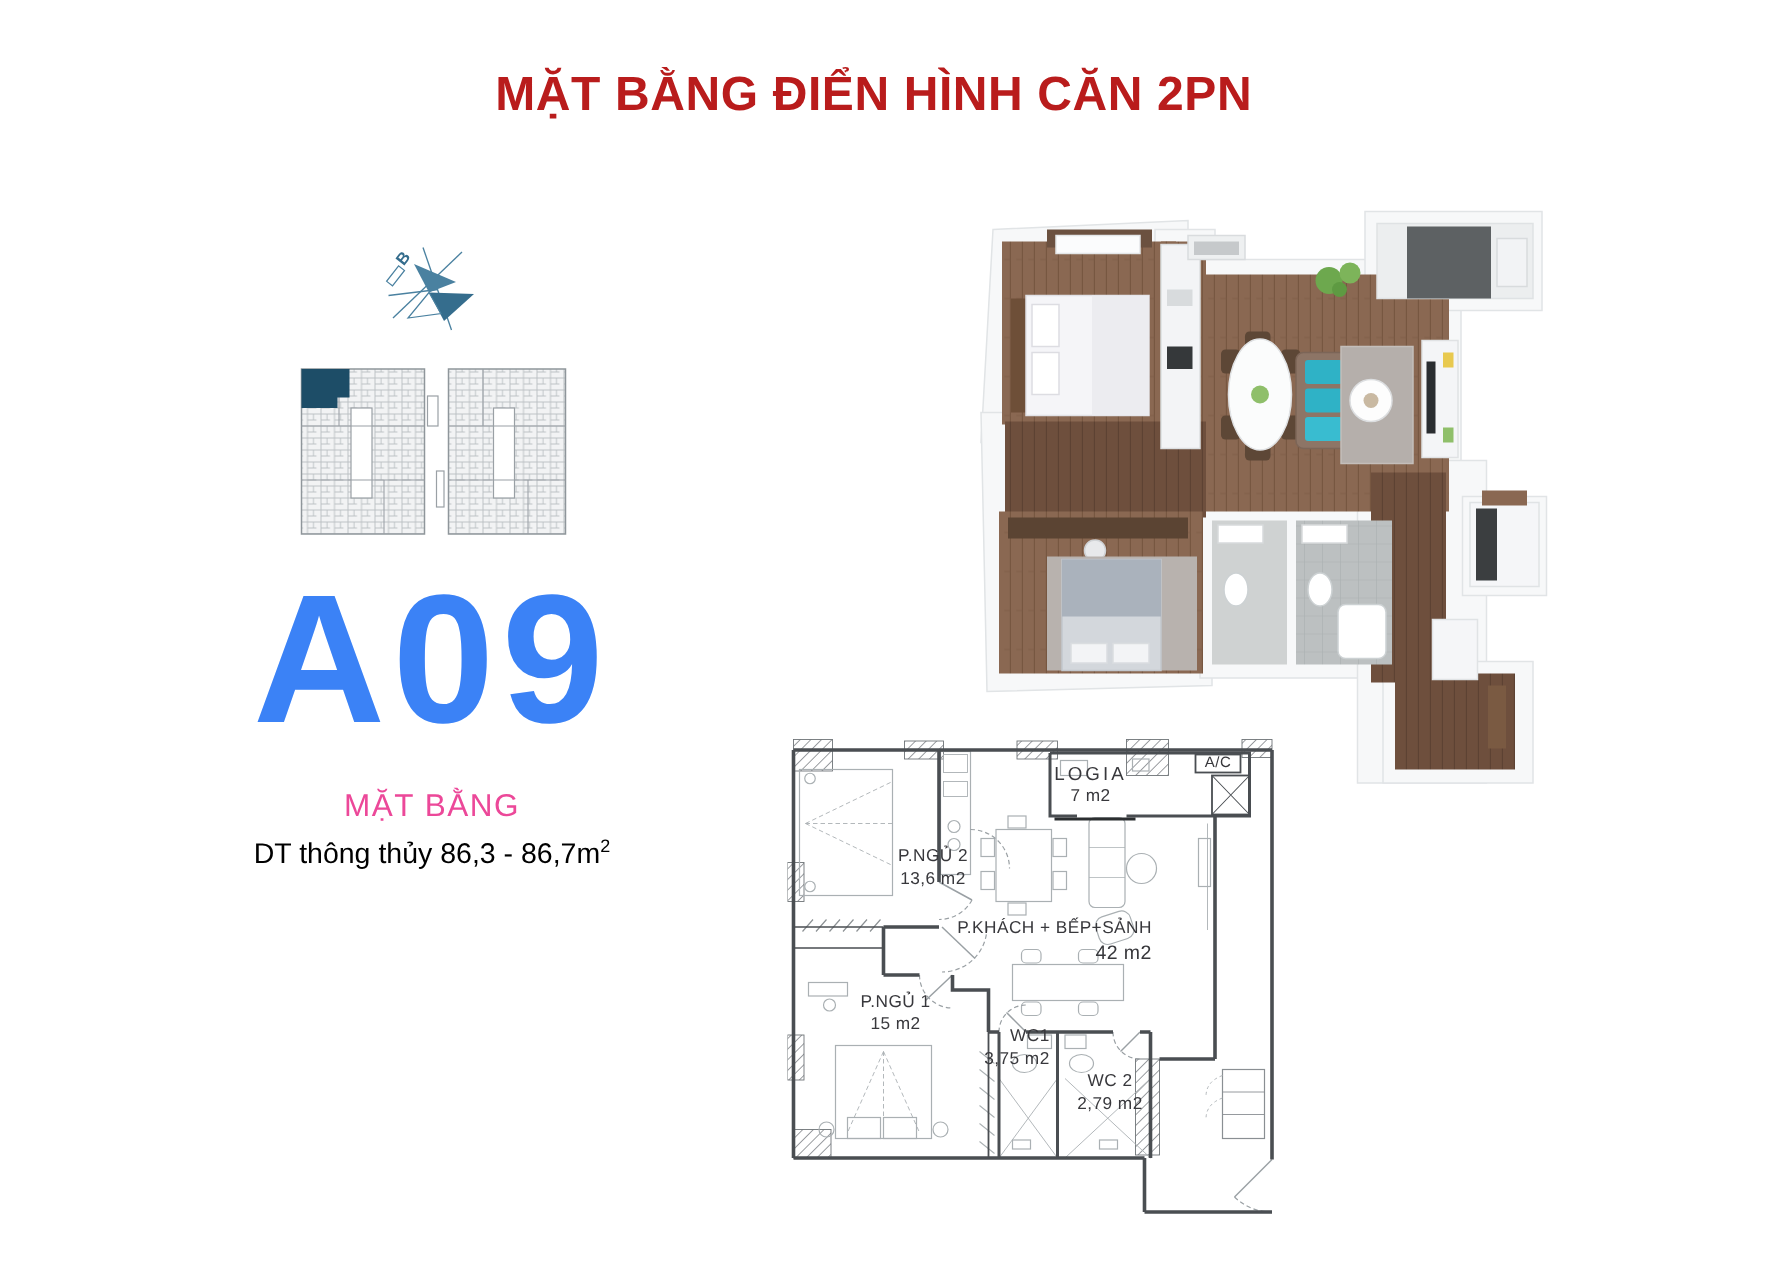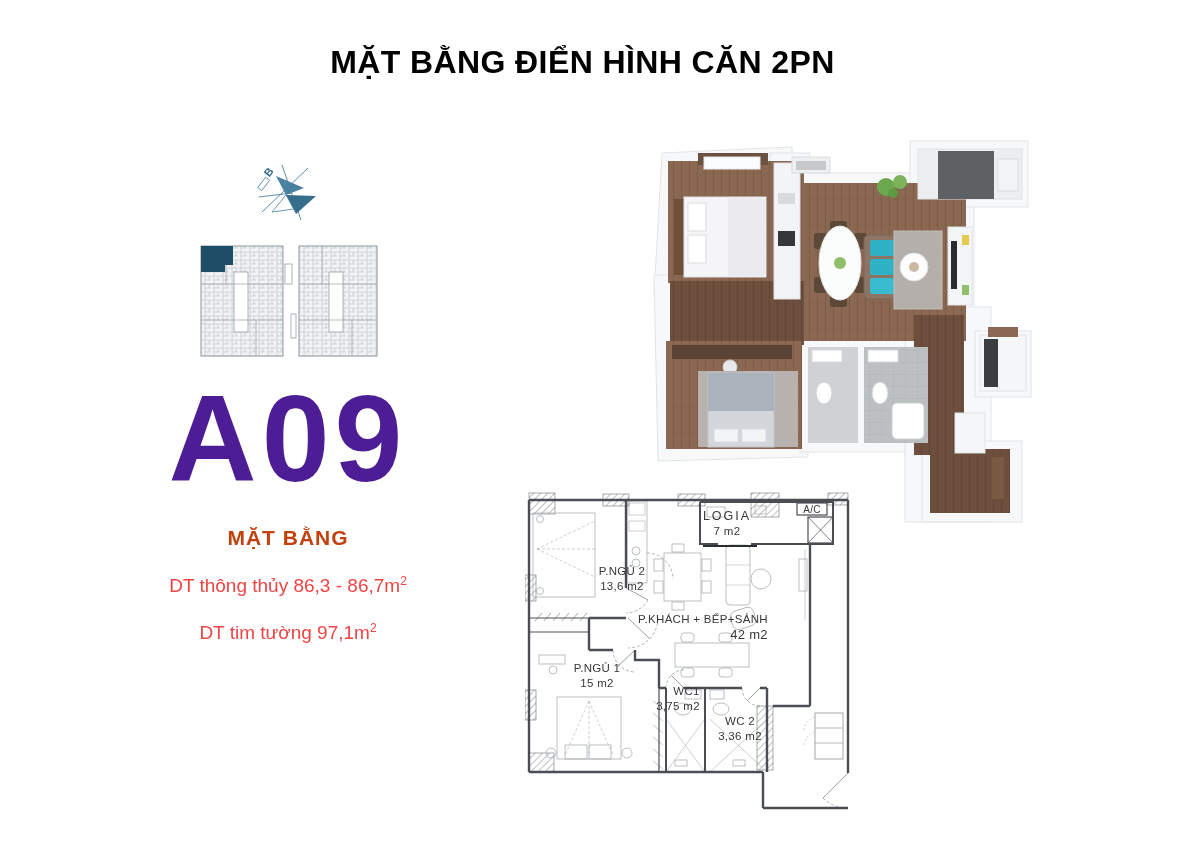--- a/index.html
+++ b/index.html
@@ -1,27 +1,27 @@
 <!DOCTYPE html>
 <html><head>
 <meta charset="utf-8">
 <style>
   html,body{margin:0;padding:0;background:#ffffff;}
   .page{position:relative;width:1187px;height:856px;background:#ffffff;overflow:hidden;
         font-family:"Liberation Sans", sans-serif;}
   .title{position:absolute;left:0;top:44px;width:1165px;margin:0;text-align:center;
-         font-size:32px;font-weight:bold;color:#000000;letter-spacing:0.4px;}
+         font-size:32px;font-weight:bold;color:#b91c1c;letter-spacing:0.4px;}
   .left-col{position:absolute;left:147px;top:162px;width:282px;display:flex;
             flex-direction:column;align-items:center;}
   .logo{width:64px;height:64px;}
   .keyplan{margin-top:18px;width:184px;height:122px;}
   .unit-code{margin-top:12px;font-size:122px;font-weight:800;line-height:1.0;
-             color:#4c1d95;letter-spacing:5px;}
-  .heading{margin-top:26px;font-size:21px;font-weight:bold;color:#c2410c;letter-spacing:1px;}
-  .area-line{margin-top:24px;font-size:19px;color:#ef4444;}
+             color:#3b82f6;letter-spacing:5px;}
+  .heading{margin-top:26px;font-size:21px;font-weight:normal;color:#ec4899;letter-spacing:1px;}
+  .area-line{margin-top:7px;font-size:19px;color:#000000;}
   .area-line sup{font-size:12px;}
   .plan3d{position:absolute;left:642px;top:135px;width:420px;height:395px;}
   .plan2d{position:absolute;left:525px;top:487px;width:335px;height:345px;}
   .plan2d svg{position:absolute;left:0;top:0;}
   .lbl{position:absolute;transform:translate(-50%,-50%);text-align:center;
        font-size:11.5px;line-height:15px;color:#38383c;white-space:nowrap;letter-spacing:0.3px;}
   .lbl .big{font-size:12.5px;letter-spacing:2px;}
   .lbl .b42{font-weight:normal;font-size:13px;}
   .lbl.small{font-size:10px;}
 </style>
@@ -77,21 +77,20 @@
           <line x1="103" y1="76" x2="181" y2="76" stroke="#9aa0a5" stroke-width="0.7"></line>
           <line x1="126" y1="2" x2="126" y2="40" stroke="#9aa0a5" stroke-width="0.7"></line>
           <line x1="156" y1="76" x2="156" y2="112" stroke="#9aa0a5" stroke-width="0.7"></line>
         </g>
       </svg>
     </div>
 
     <div class="unit-code">A09</div>
     <div class="heading">MẶT BẰNG</div>
     <div class="area-line"><span>DT thông thủy 86,3 - 86,7m</span><sup>2</sup></div>
-    <div class="area-line"><span>DT tim tường 97,1m</span><sup>2</sup></div>
   </div>
 
   <div class="plan3d">
     <svg width="420" height="395" viewBox="0 0 420 395">
       <defs>
         <pattern id="pl" width="8" height="26" patternUnits="userSpaceOnUse">
           <rect width="8" height="26" fill="#8a6852"></rect>
           <line x1="7.6" y1="0" x2="7.6" y2="26" stroke="#775741" stroke-width="0.8"></line>
           <line x1="3.5" y1="12" x2="7.6" y2="12" stroke="#7a5a45" stroke-width="0.5"></line>
         </pattern>
@@ -347,17 +346,17 @@
     <div class="lbl" style="left:72px;top:189px;">
       <div>P.NGỦ 1</div>
       <div>15 m2</div>
     </div>
     <div class="lbl" style="left:153px;top:212px;text-align:right;">
       <div>WC1</div>
       <div>3,75 m2</div>
     </div>
     <div class="lbl" style="left:215px;top:218px;margin-top:24px;">
       <div>WC 2</div>
-      <div>3,36 m2</div>
+      <div>2,79 m2</div>
     </div>
   </div>
 
 </div>
 
 </body></html>

